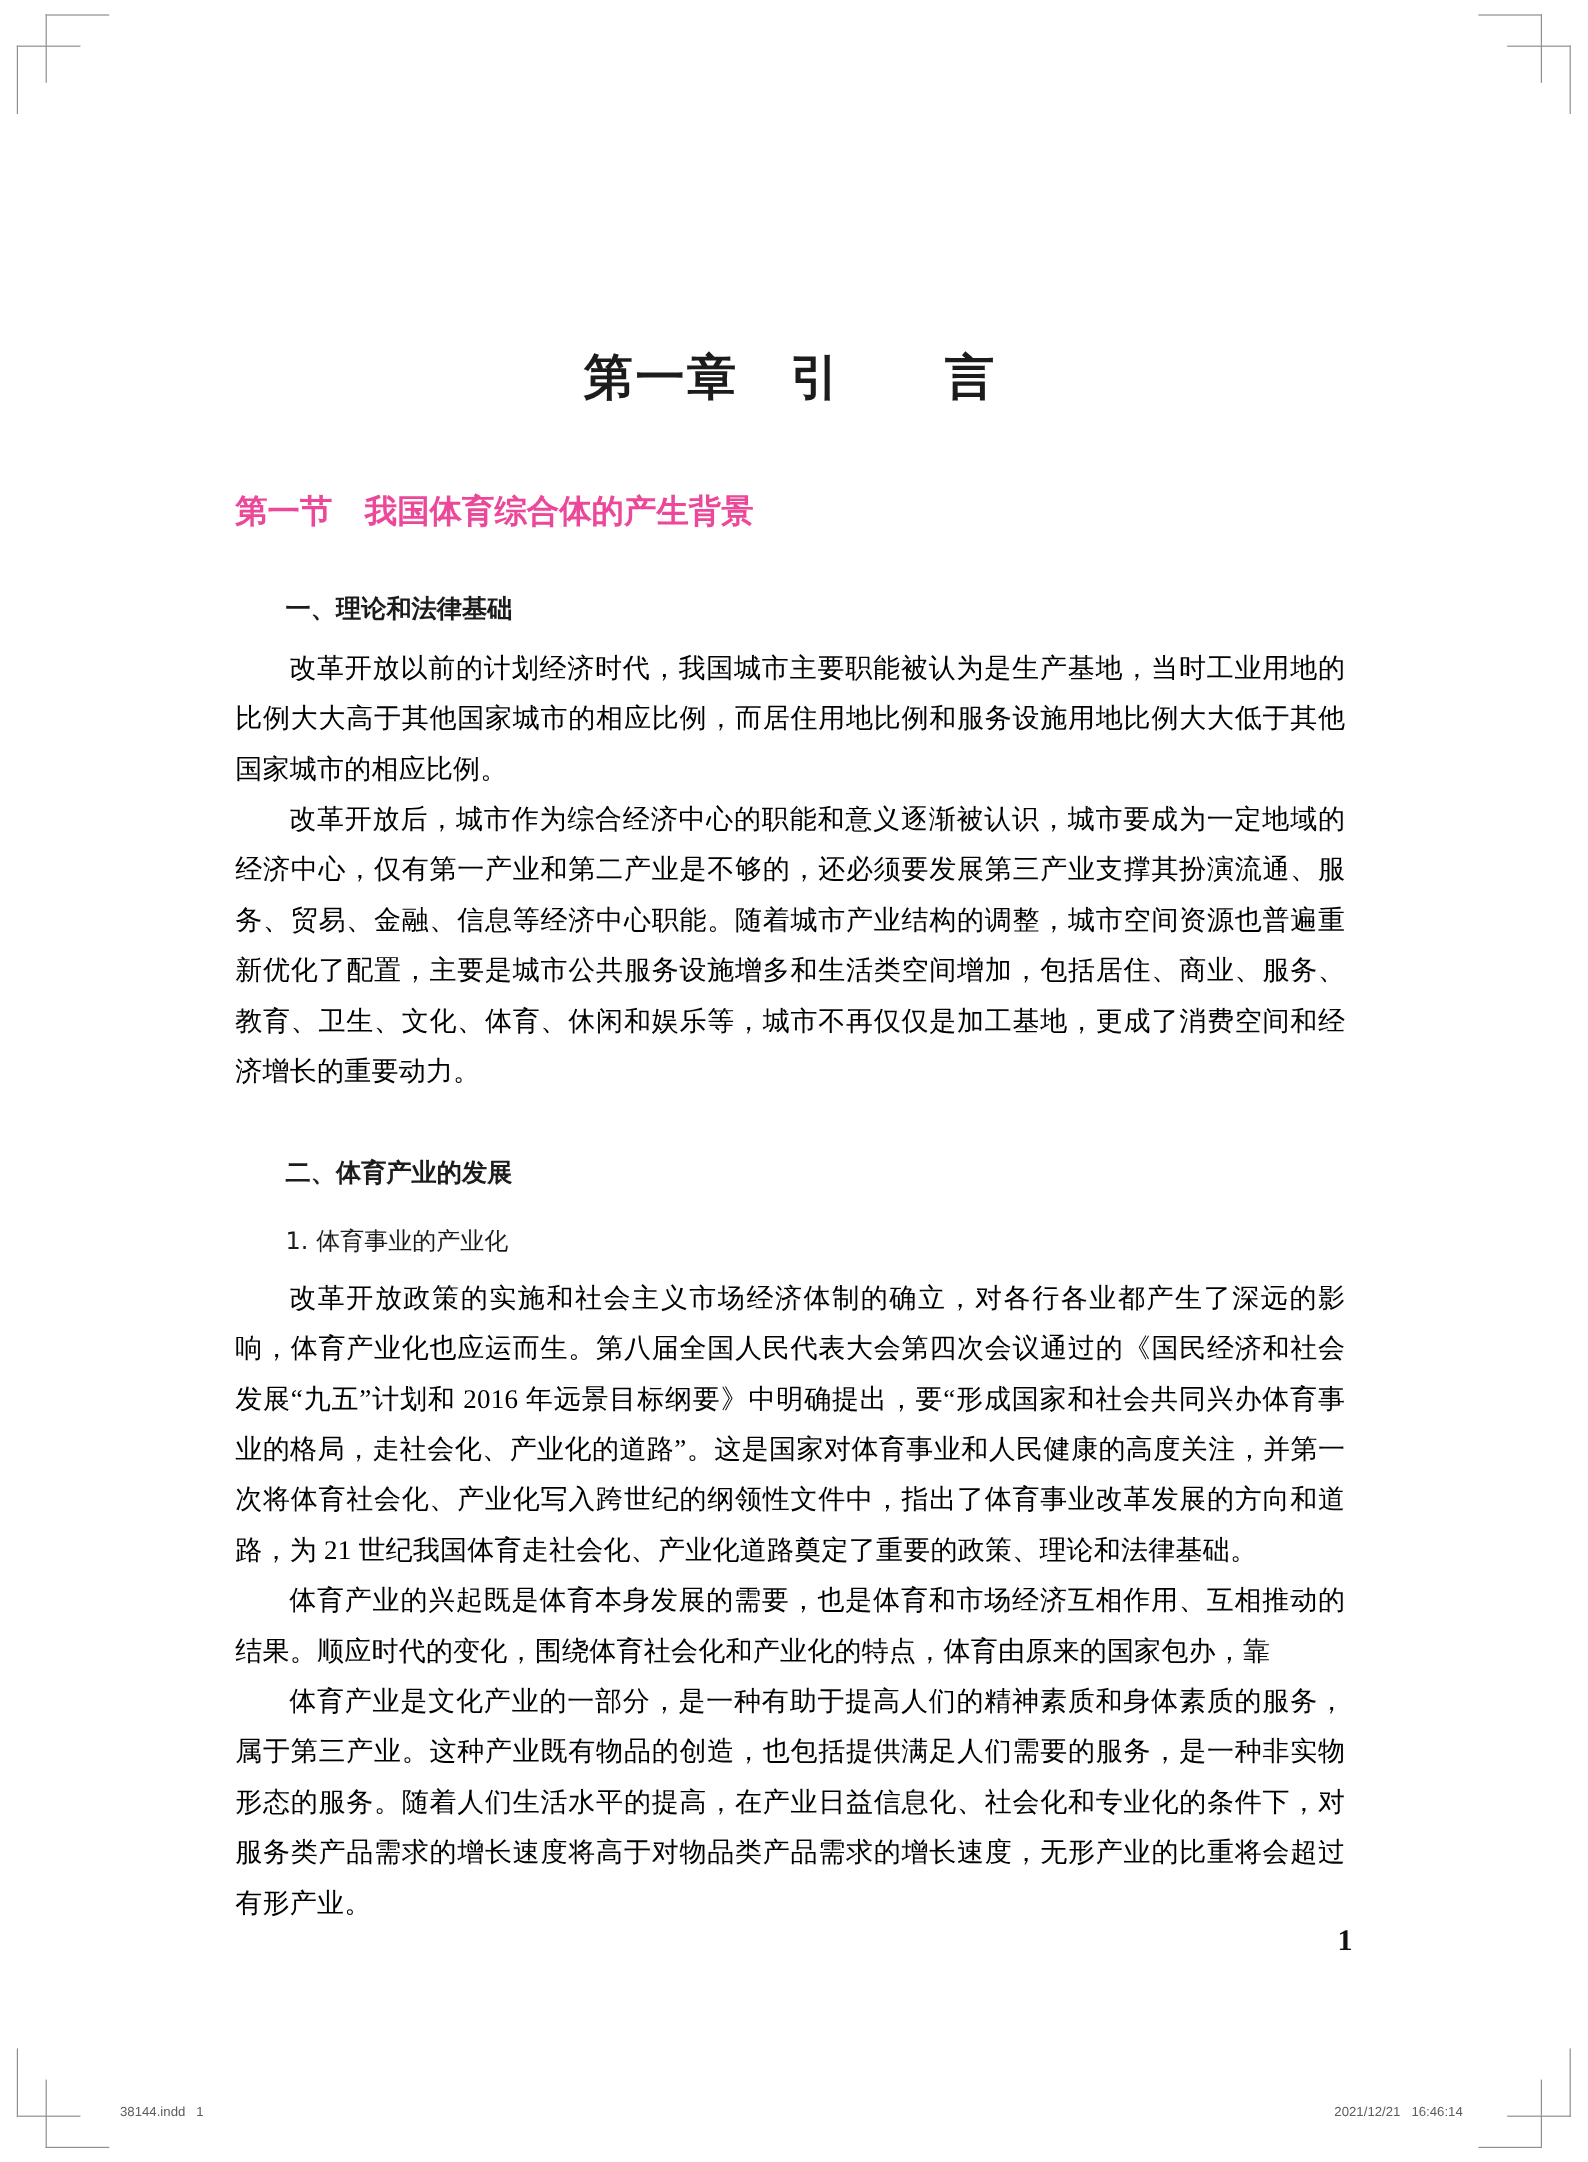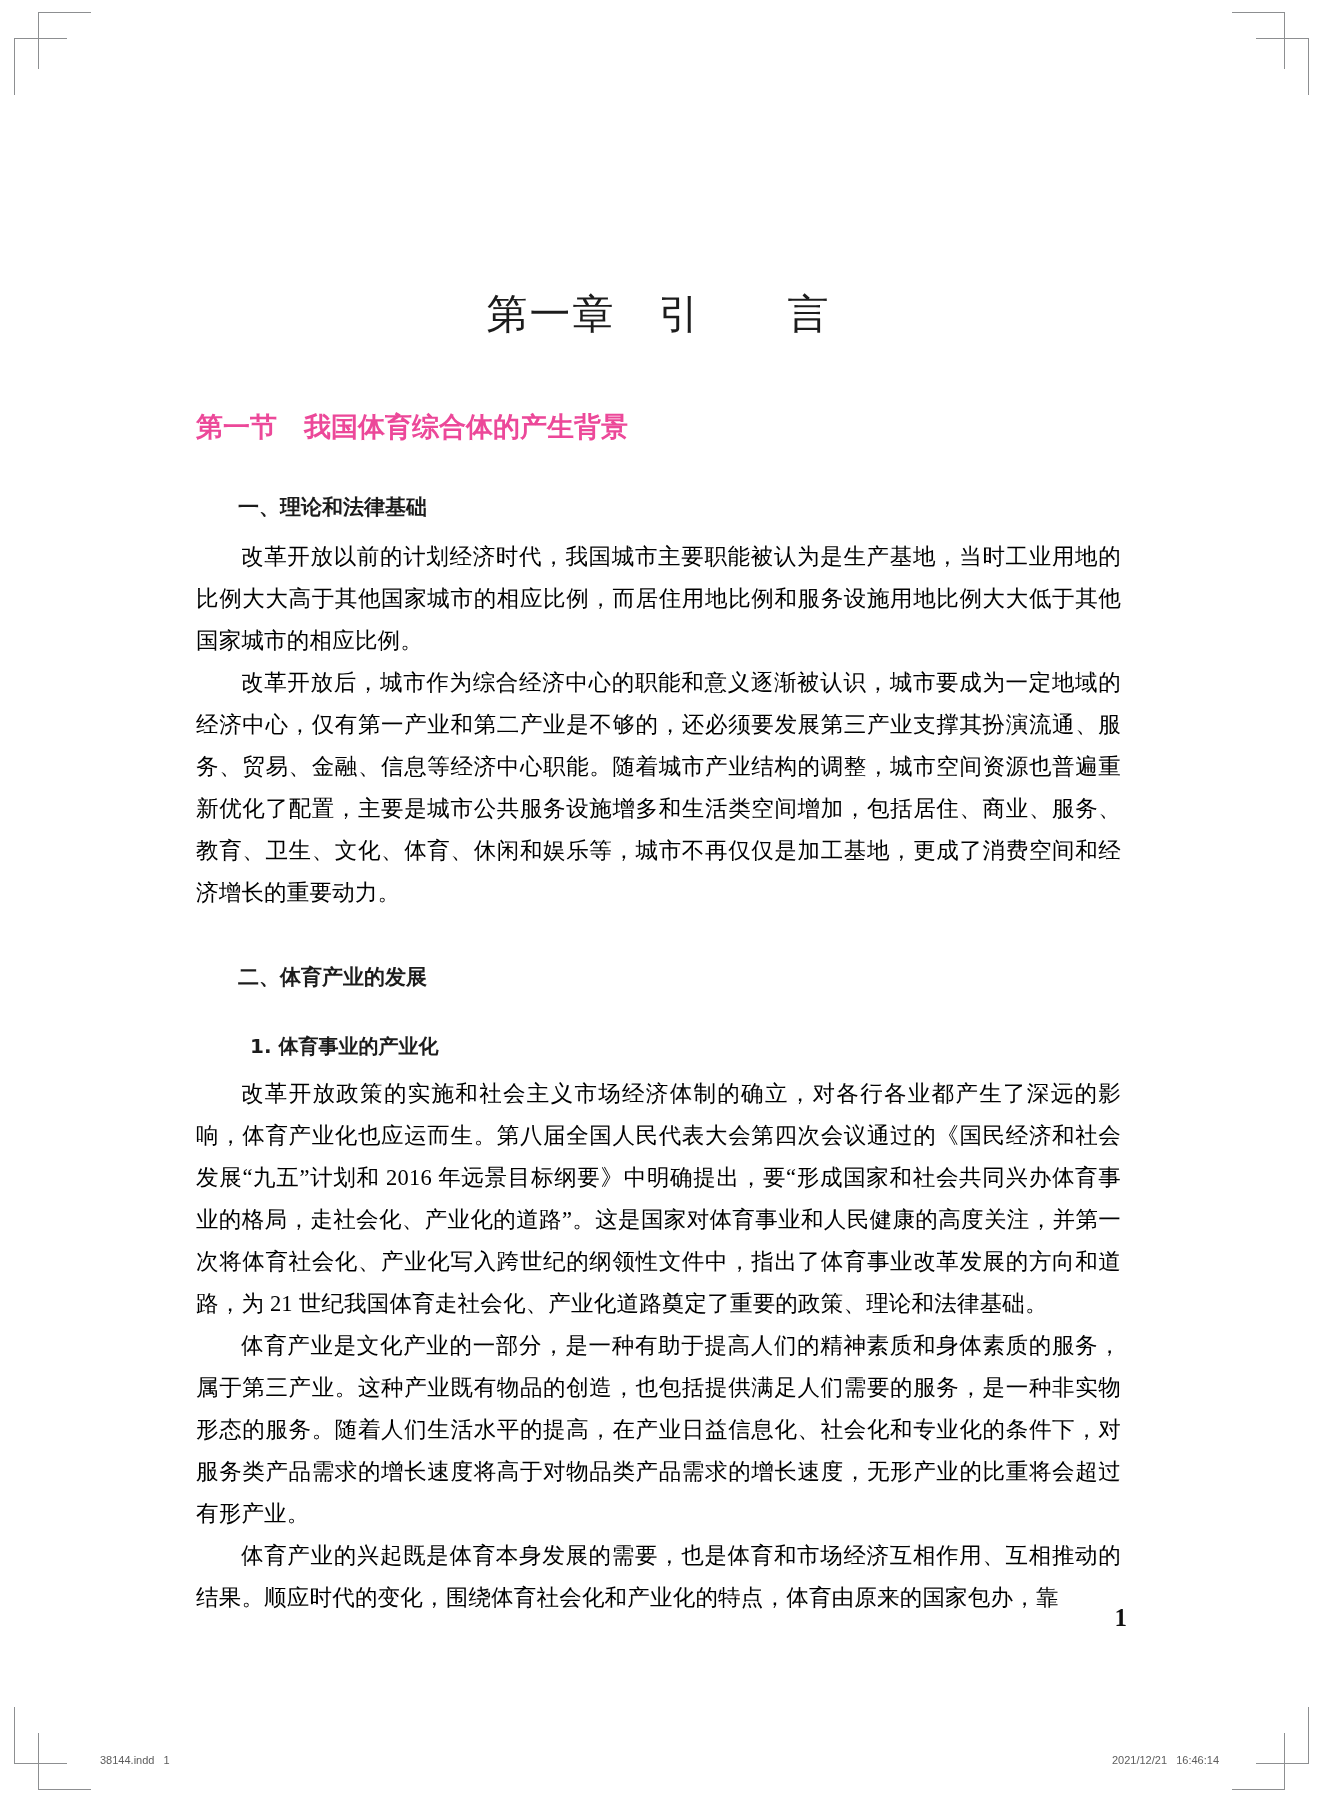--- a/index.html
+++ b/index.html
@@ -47,21 +47,21 @@
   
   .content {
     position: absolute;
     left: 196px;
     top: 0;
     width: 925px;
   }
 
   .chapter-title {
     font-family: "DejaVu Sans", "Liberation Sans", sans-serif;
-    font-weight: normal;
+    font-weight: bold;
     font-size: 41px;
     letter-spacing: 2px;
     text-align: center;
     color: #1c1c1c;
     margin: 0;
     padding-top: 290px;
     line-height: 1.2;
     white-space: pre;
   }
 
@@ -82,24 +82,24 @@
     font-size: 21px;
     color: #1c1c1c;
     margin: 0;
     padding-top: 50px;
     padding-left: 42px;
     line-height: 1.3;
   }
 
   .h-level2 {
     font-family: "DejaVu Sans", "Liberation Sans", sans-serif;
-    font-weight: bold;
+    font-weight: normal;
     font-size: 20px;
     color: #1c1c1c;
-    margin: 12px;
+    margin: 0;
     padding-top: 30px;
     padding-left: 42px;
     line-height: 1.3;
   }
 
   p.body {
     font-family: "Liberation Serif", "DejaVu Serif", serif;
     font-size: 22.5px;
     line-height: 42px;
     color: #000000;
@@ -166,23 +166,23 @@
     <p class="body first-after-head">改革开放以前的计划经济时代，我国城市主要职能被认为是生产基地，当时工业用地的比例大大高于其他国家城市的相应比例，而居住用地比例和服务设施用地比例大大低于其他国家城市的相应比例。</p>
 
     <p class="body">改革开放后，城市作为综合经济中心的职能和意义逐渐被认识，城市要成为一定地域的经济中心，仅有第一产业和第二产业是不够的，还必须要发展第三产业支撑其扮演流通、服务、贸易、金融、信息等经济中心职能。随着城市产业结构的调整，城市空间资源也普遍重新优化了配置，主要是城市公共服务设施增多和生活类空间增加，包括居住、商业、服务、教育、卫生、文化、体育、休闲和娱乐等，城市不再仅仅是加工基地，更成了消费空间和经济增长的重要动力。</p>
 
     <h3 class="h-level1">二、体育产业的发展</h3>
 
     <h4 class="h-level2">1. 体育事业的产业化</h4>
 
     <p class="body first-after-head">改革开放政策的实施和社会主义市场经济体制的确立，对各行各业都产生了深远的影响，体育产业化也应运而生。第八届全国人民代表大会第四次会议通过的《国民经济和社会发展“九五”计划和 2016 年远景目标纲要》中明确提出，要“形成国家和社会共同兴办体育事业的格局，走社会化、产业化的道路”。这是国家对体育事业和人民健康的高度关注，并第一次将体育社会化、产业化写入跨世纪的纲领性文件中，指出了体育事业改革发展的方向和道路，为 21 世纪我国体育走社会化、产业化道路奠定了重要的政策、理论和法律基础。</p>
 
+    <p class="body">体育产业的兴起既是体育本身发展的需要，也是体育和市场经济互相作用、互相推动的结果。顺应时代的变化，围绕体育社会化和产业化的特点，体育由原来的国家包办，靠</p>
+
     <p class="body">体育产业是文化产业的一部分，是一种有助于提高人们的精神素质和身体素质的服务，属于第三产业。这种产业既有物品的创造，也包括提供满足人们需要的服务，是一种非实物形态的服务。随着人们生活水平的提高，在产业日益信息化、社会化和专业化的条件下，对服务类产品需求的增长速度将高于对物品类产品需求的增长速度，无形产业的比重将会超过有形产业。</p>
-
-    <p class="body">体育产业的兴起既是体育本身发展的需要，也是体育和市场经济互相作用、互相推动的结果。顺应时代的变化，围绕体育社会化和产业化的特点，体育由原来的国家包办，靠</p>
 
   </div>
 
   <div class="page-number">1</div>
 
   <div class="footer-left">38144.indd   1</div>
 
   <div class="footer-right">2021/12/21   16:46:14</div>
 
 </div>

